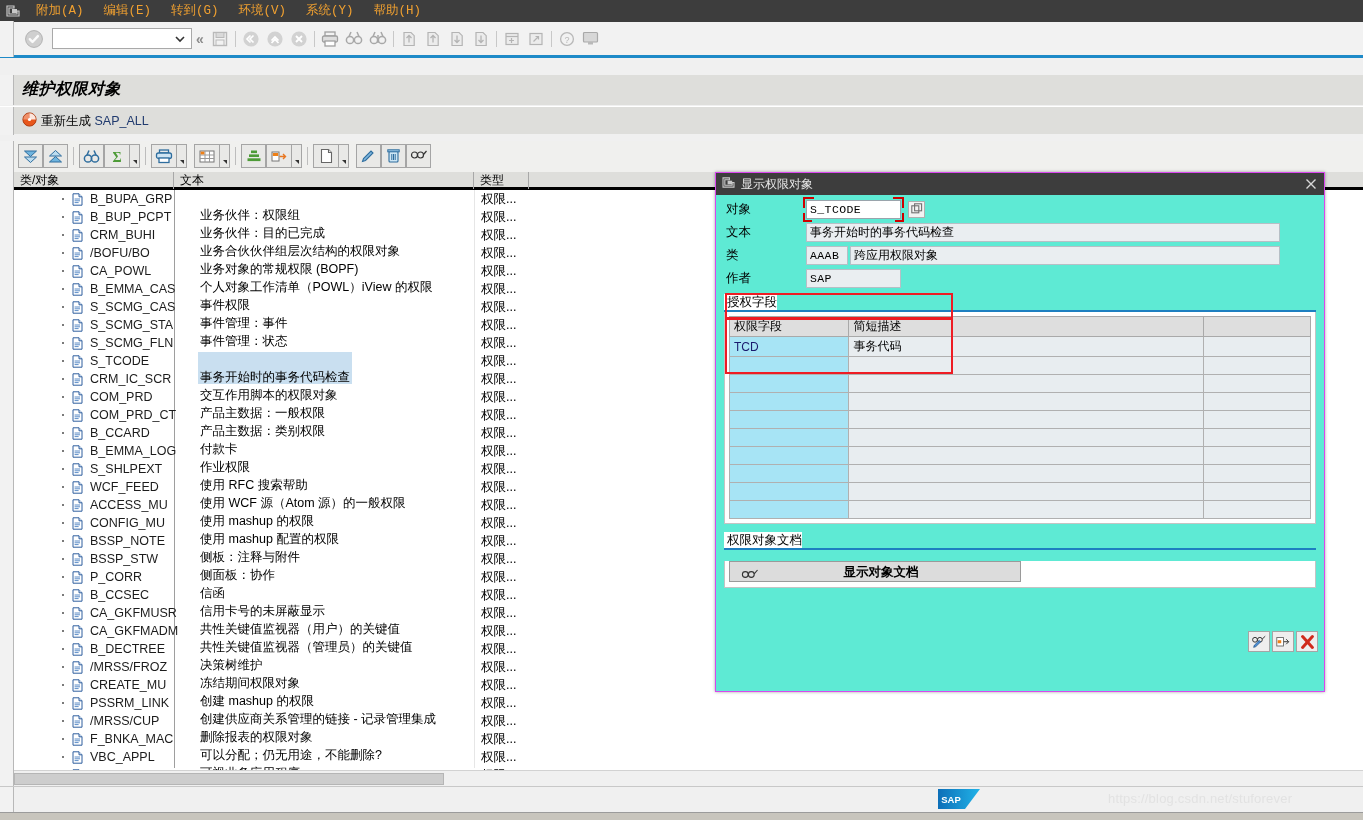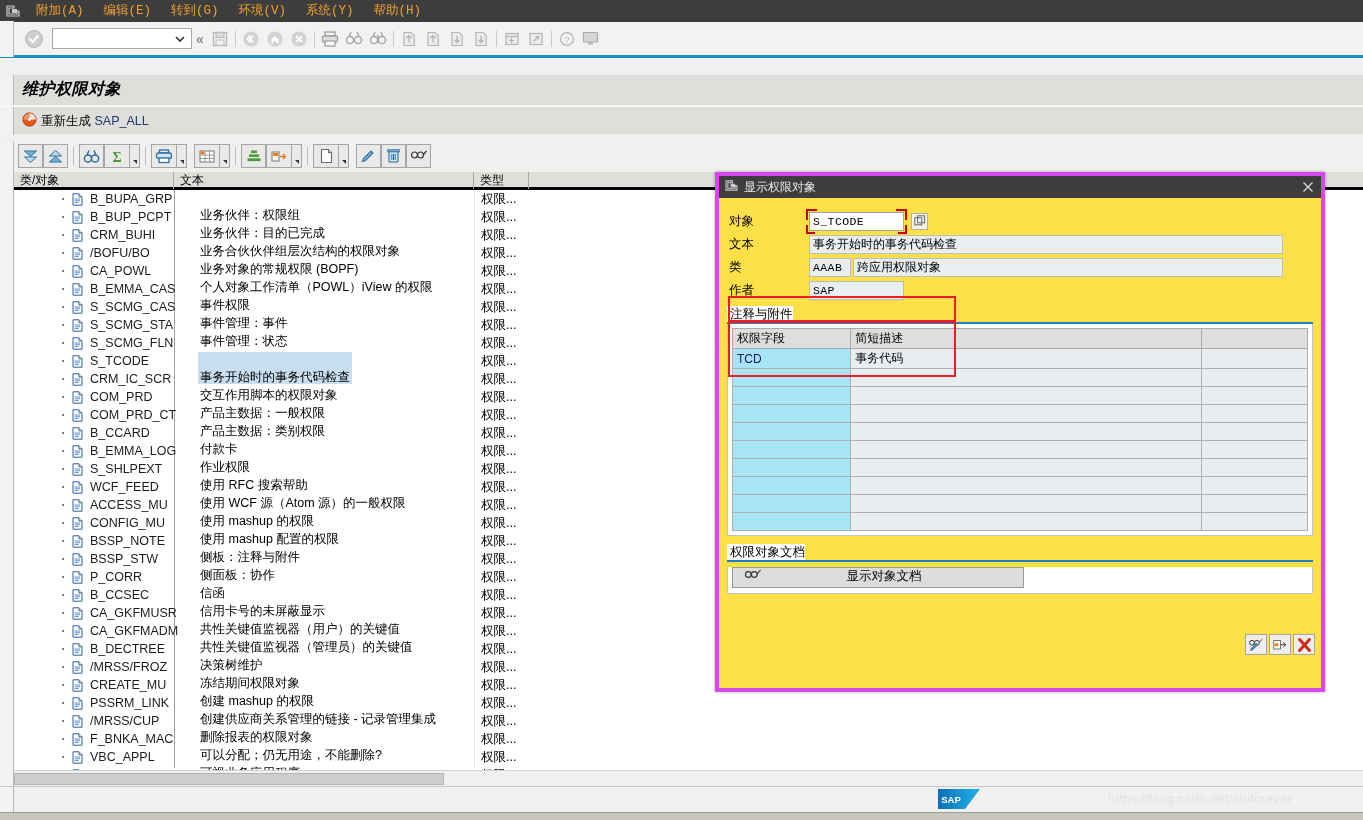--- a/index.html
+++ b/index.html
@@ -168,33 +168,33 @@
     letter-spacing:0.2px; white-space:nowrap;
   }
   .taskbar {
     position:absolute; left:0; top:812px; width:1363px; height:8px;
     background:#c8c5bd; border-top:1px solid #9b9b9b;
   }
 
   
   .dialog {
     position:absolute; left:715px; top:172px; width:610px; height:520px;
-    background:#fde047; border:4px solid #d946ef;
+    background:#5eead4; border:1px solid #d946ef;
     box-shadow:0 0 3px rgba(0,0,0,.35);
   }
   .dlg-title {
     height:22px; background:#3d3d3d; display:flex; align-items:center;
     padding-left:6px; position:relative;
   }
   .dlg-title-text { color:#e8e8e8; font-size:12px; margin-left:6px; }
   .dlg-close {
     position:absolute; right:4px; top:2px; width:18px; height:18px;
     display:flex; align-items:center; justify-content:center; cursor:pointer;
   }
-  .dlg-body { position:relative; padding:13px 8px 0 8px; height:463px; }
+  .dlg-body { position:relative; padding:4px 8px 0 8px; height:463px; }
 
   .fieldrow { display:flex; align-items:center; height:20px; margin-bottom:3px; }
   .flabel { width:82px; font-size:12.5px; padding-left:2px; }
   .finput {
     height:19px; background:#eaeef1; border:1px solid #b6bfc6;
     font-size:12px; line-height:17px; padding-left:3px;
     font-family:"Liberation Sans", sans-serif;
     display:flex; align-items:center;
   }
   .finput.mono { font-family:"Liberation Mono","DejaVu Sans Mono", monospace; font-size:11.5px; letter-spacing:0.4px;}
@@ -246,23 +246,24 @@
   }
   .ftable td.keycol { background:#a7e4f5; color:#1a1a6e; }
   .ftable td.keycol.filled { background:#a7e4f5; }
   .ftable .pad { background:#e8edf0; }
 
   .red-box {
     position:absolute; border:2px solid #ee1c24; pointer-events:none; z-index:40;
   }
 
   .docbtn {
-    display:flex; align-items:flex-start; height:21px; width:292px;
+    display:flex; align-items:flex-end; height:21px; width:292px;
     background:#dcdcdc; border:1px solid #9a9a9a; cursor:pointer;
-    margin:5px 0 5px 4px;
+    margin:11px 0 5px 4px;
+    font-weight:bold;
   }
   .docbtn .ic { width:40px; display:flex; align-items:center; justify-content:center; }
   .docbtn .lb { flex:1; text-align:center; font-size:12.5px; padding-right:28px;}
 
   .dlg-footer {
     position:absolute; right:6px; bottom:6px; display:flex; gap:2px;
   }
   .fbtn {
     width:22px; height:21px; border:1px solid #a5a5a5; background:#eeeeee;
     display:flex; align-items:center; justify-content:center; cursor:pointer;
@@ -956,21 +957,21 @@
         <div class="finput mono" style="width:42px;">AAAB</div>
         <div class="finput" style="width:430px;margin-left:2px;">跨应用权限对象</div>
       </div>
 
       <div class="fieldrow">
         <div class="flabel">作者</div>
         <div class="finput mono" style="width:95px;">SAP</div>
       </div>
 
       <div class="groupbox">
-        <div class="gb-label">注释与附件</div>
+        <div class="gb-label">授权字段</div>
         <div class="gb-line"></div>
         <div class="gb-frame" style="padding:4px;">
           <table class="ftable">
             <colgroup>
                 <col style="width:112px">
                 <col style="width:333px">
                 <col style="width:100px">
               </colgroup>
             <thead>
               <tr>

